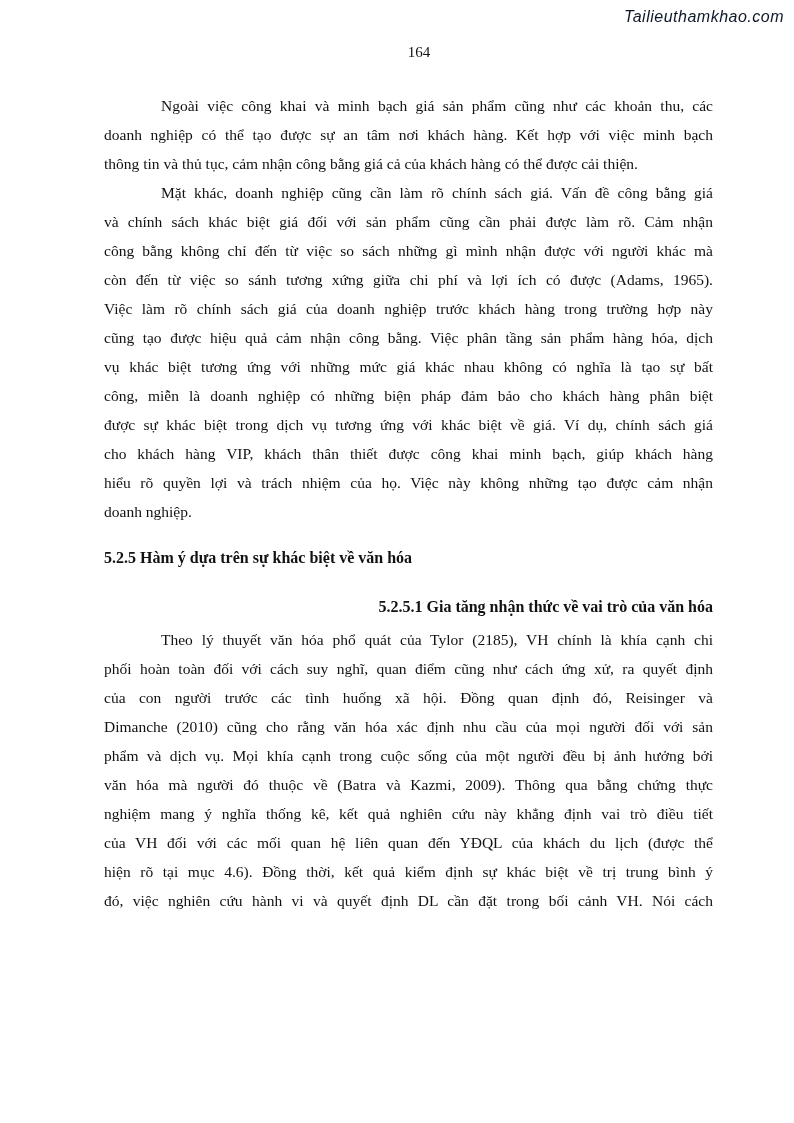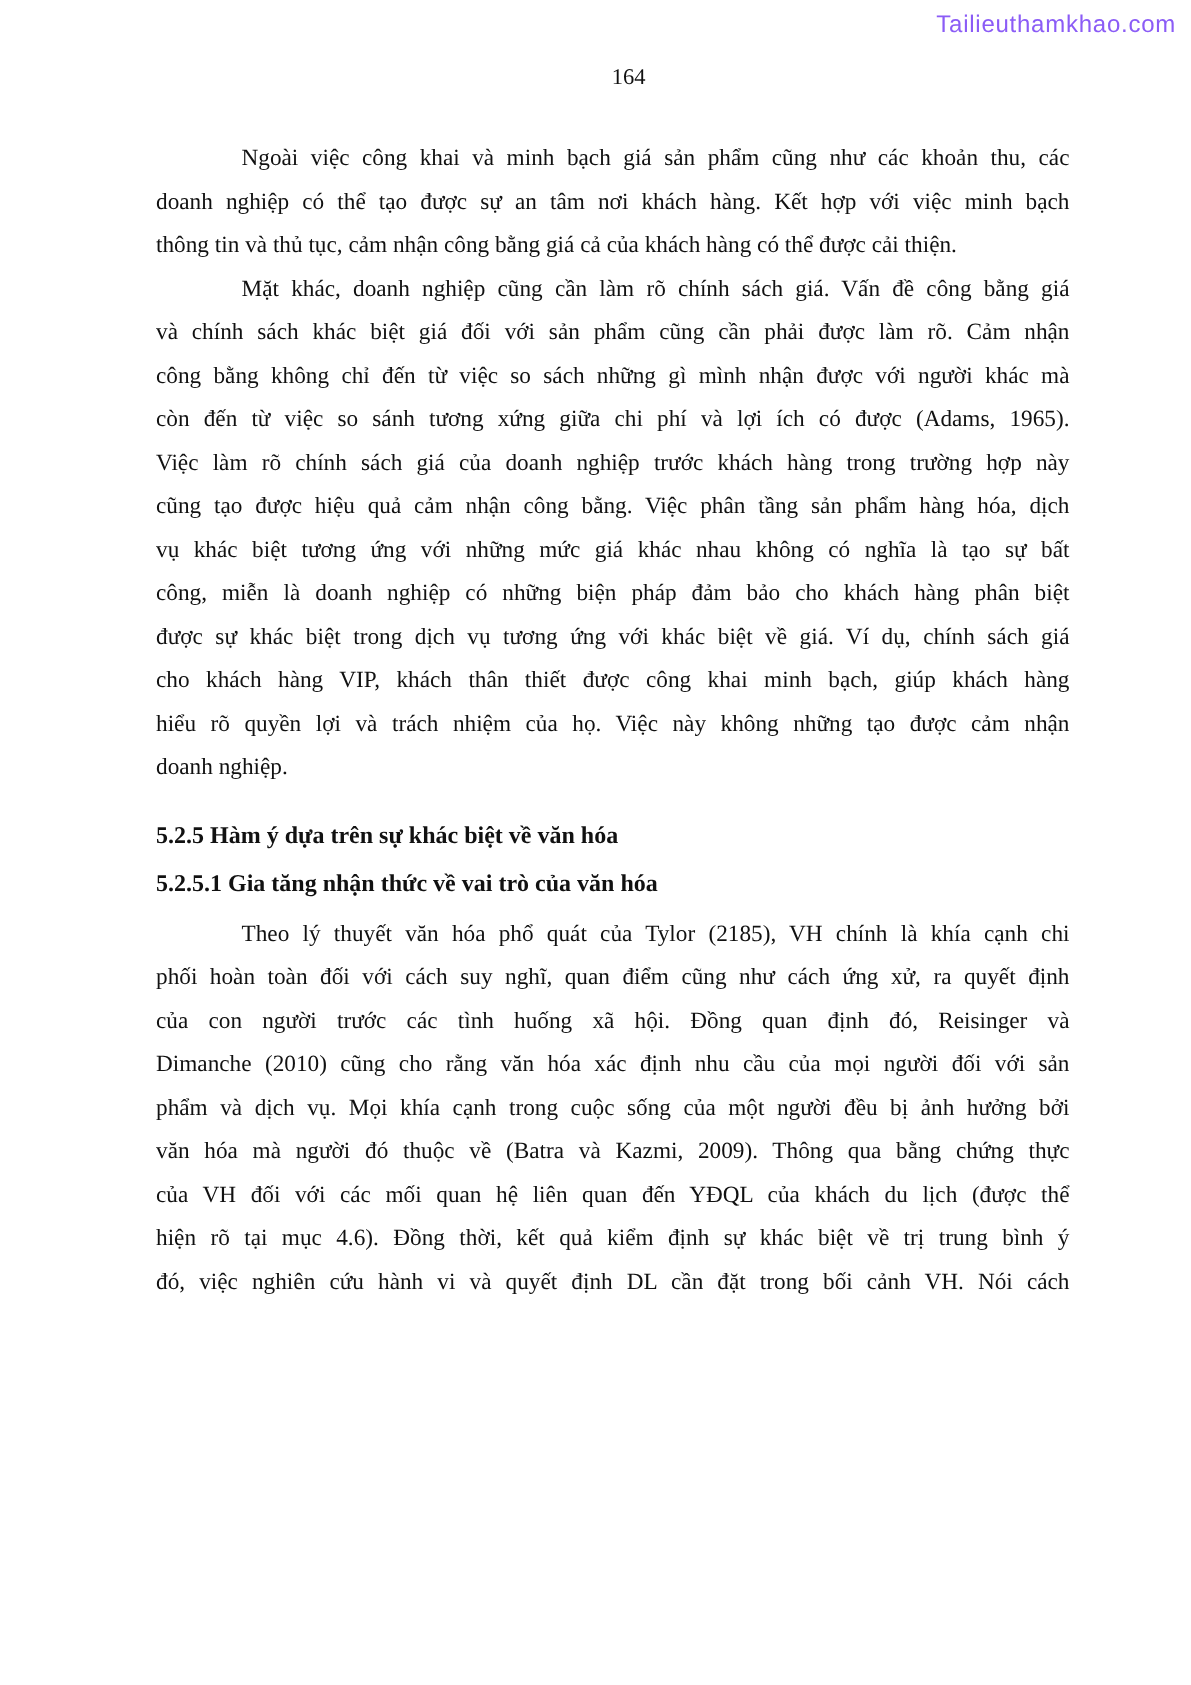--- a/index.html
+++ b/index.html
@@ -15,22 +15,23 @@
     overflow: hidden;
     font-family: "Liberation Serif", "DejaVu Serif", serif;
     color: #111111;
   }
   .watermark {
     position: absolute;
     top: 8px;
     right: 10px;
     font-family: "Liberation Sans", "DejaVu Sans", sans-serif;
     font-size: 16px;
-    color: #8b5cf6;
+    color: #0f172a;
     letter-spacing: 0.5px;
+    font-style: italic;
   }
   .page-number {
     position: absolute;
     top: 44px;
     left: 0;
     width: 100%;
     text-align: center;
     font-size: 15px;
     color: #111111;
     transform: translateX(22px);
@@ -55,25 +56,26 @@
     text-align-last: left;
   }
   .heading {
     font-size: 16px;
     font-weight: bold;
     line-height: 29px;
     margin: 0;
   }
   .heading.h1 {
     margin-top: 17px;
-    margin-bottom: 3px;
+    margin-bottom: 20px;
   }
   .heading.h2 {
     margin-top: 2px;
     margin-bottom: 4px;
+    text-align: right;
   }
 </style>
 </head>
 <body>
 
 <div class="page">
   <div class="watermark">Tailieuthamkhao.com</div>
   <div class="page-number">164</div>
 
   <div class="body-text">
@@ -98,18 +100,19 @@
       </div>
     <h2 class="heading h1">5.2.5 Hàm ý dựa trên sự khác biệt về văn hóa</h2>
     <h3 class="heading h2">5.2.5.1 Gia tăng nhận thức về vai trò của văn hóa</h3>
     <div class="paragraph">
         <div class="line first">Theo lý thuyết văn hóa phổ quát của Tylor (2185), VH chính là khía cạnh chi</div>
         <div class="line">phối hoàn toàn đối với cách suy nghĩ, quan điểm cũng như cách ứng xử, ra quyết định</div>
         <div class="line">của con người trước các tình huống xã hội. Đồng quan định đó, Reisinger và</div>
         <div class="line">Dimanche (2010) cũng cho rằng văn hóa xác định nhu cầu của mọi người đối với sản</div>
         <div class="line">phẩm và dịch vụ. Mọi khía cạnh trong cuộc sống của một người đều bị ảnh hưởng bởi</div>
         <div class="line">văn hóa mà người đó thuộc về (Batra và Kazmi, 2009). Thông qua bằng chứng thực</div>
+        <div class="line">nghiệm mang ý nghĩa thống kê, kết quả nghiên cứu này khẳng định vai trò điều tiết</div>
         <div class="line">của VH đối với các mối quan hệ liên quan đến YĐQL của khách du lịch (được thể</div>
         <div class="line">hiện rõ tại mục 4.6). Đồng thời, kết quả kiểm định sự khác biệt về trị trung bình ý</div>
         <div class="line">đó, việc nghiên cứu hành vi và quyết định DL cần đặt trong bối cảnh VH. Nói cách</div>
       </div>
   </div>
 </div>
 
 </body></html>

